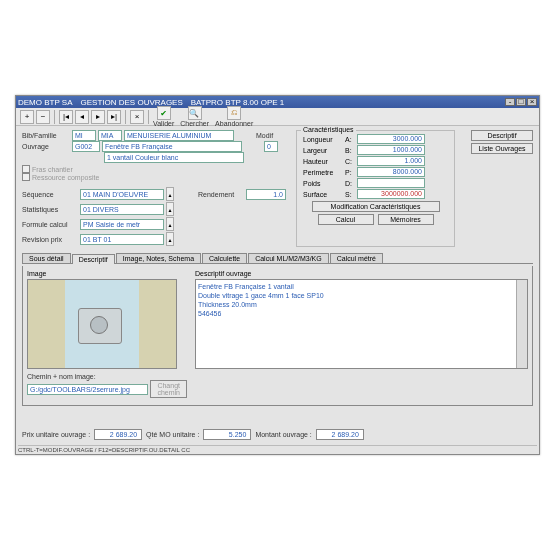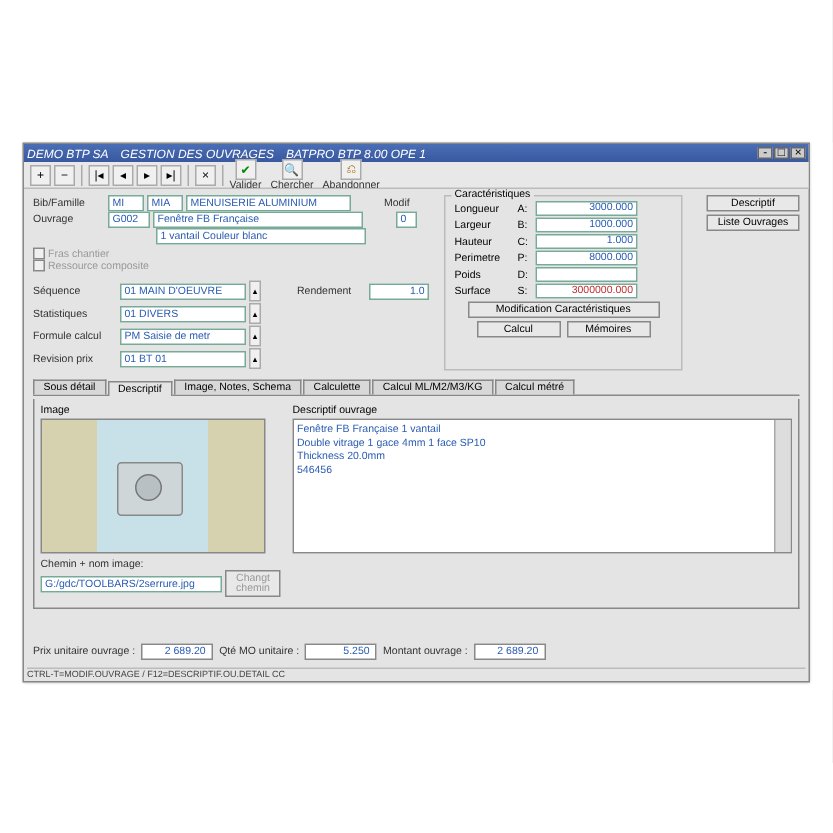--- a/index.html
+++ b/index.html
@@ -1,19 +1,19 @@
 <!DOCTYPE html>
 <html><head>
 <meta charset="utf-8">
 <style>
 * { box-sizing: border-box; margin: 0; padding: 0; font-family: Tahoma, Arial, sans-serif; font-size: 8px; }
 body { background: #fff; width: 555px; height: 555px; position: relative; }
 .wrap { position: absolute; left: 0; top: 95px; width: 555px; height: 365px; background: #fff; }
 .win { width: 525px; height: 360px; margin: 0 auto; background: #e4e4e4; border: 1px solid #888; box-shadow: 0 0 2px rgba(0,0,0,0.3); position: relative; }
-.titlebar { height: 12px; background: linear-gradient(#4a6eb5, #3858a0); color: #fff; display: flex; align-items: center; padding: 0 2px; font-size: 7px; font-style: italic; }
+.titlebar { height: 12px; background: linear-gradient(#4a6eb5, #3858a0); color: #fff; display: flex; align-items: center; padding: 0 2px; font-size: 7px; }
 .titlebar .tseg { margin-right: 8px; }
 .titlebar .winbtns { margin-left: auto; display: flex; gap: 1px; }
 .titlebar .winbtns span { width: 10px; height: 8px; background: #ccc; border: 1px solid #666; display: inline-block; text-align: center; line-height: 6px; color: #000; }
 .toolbar { height: 18px; background: #e8e8e8; border-bottom: 1px solid #bbb; display: flex; align-items: center; padding: 0 4px; gap: 2px; }
 .tbtn { width: 14px; height: 14px; border: 1px solid #aaa; background: #f0f0f0; display: flex; align-items: center; justify-content: center; font-size: 8px; }
 .tsep { width: 1px; height: 14px; background: #aaa; margin: 0 2px; }
 .content { padding: 4px 6px; display: flex; flex-direction: column; gap: 2px; }
 .row { display: flex; align-items: center; gap: 2px; }
 .lbl { color: #333; font-size: 7px; }
 .fld { background: #fff; border: 1px solid #7a9; color: #2a5cb3; padding: 1px 2px; font-size: 7px; height: 11px; }

